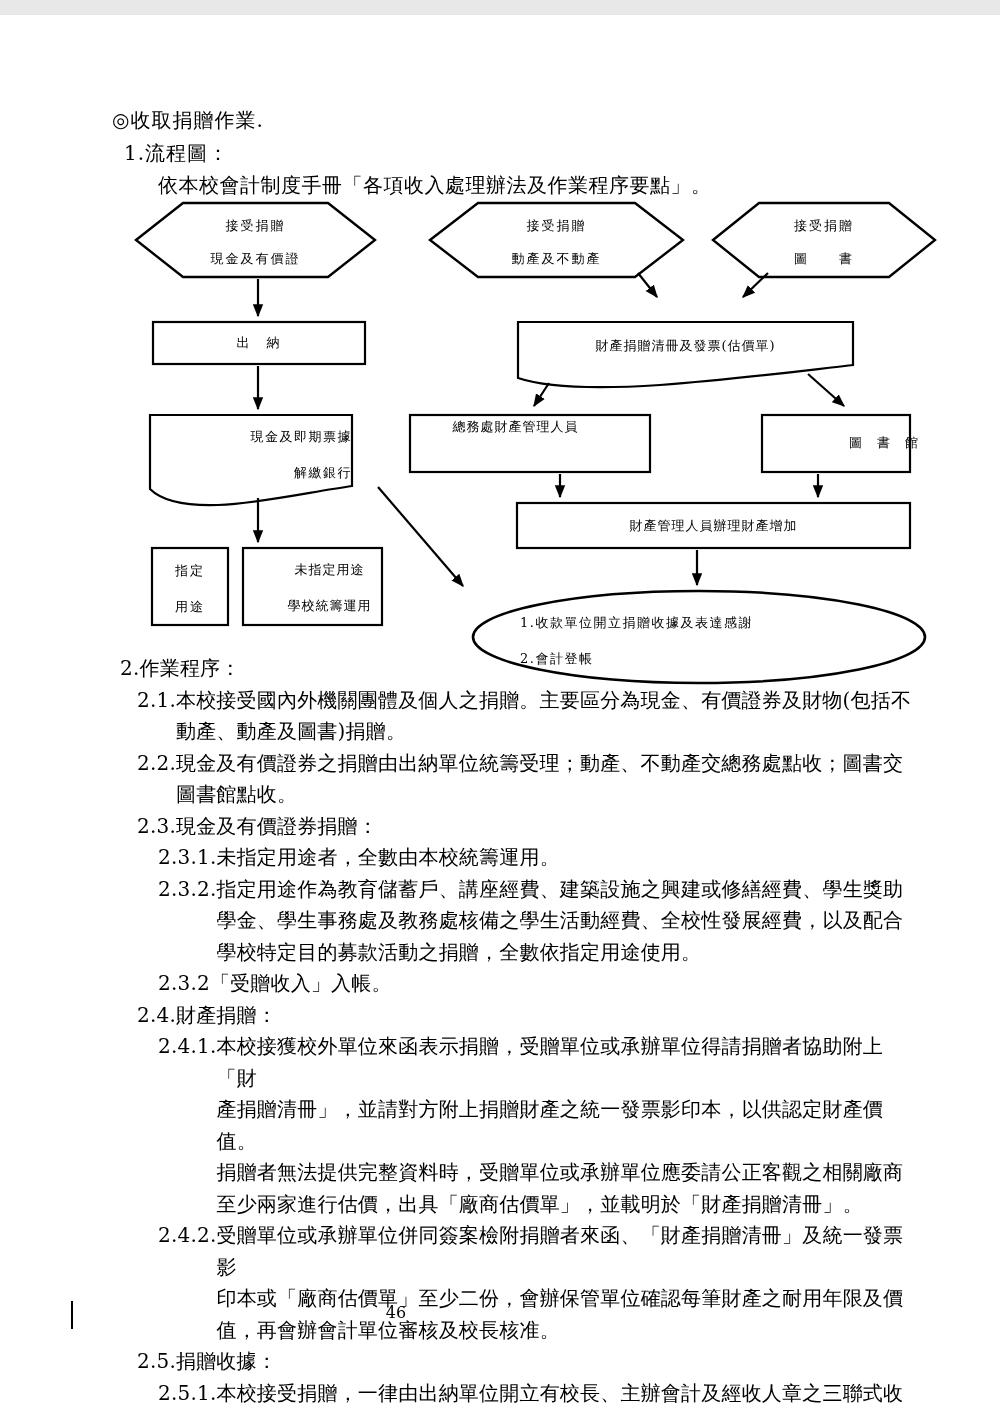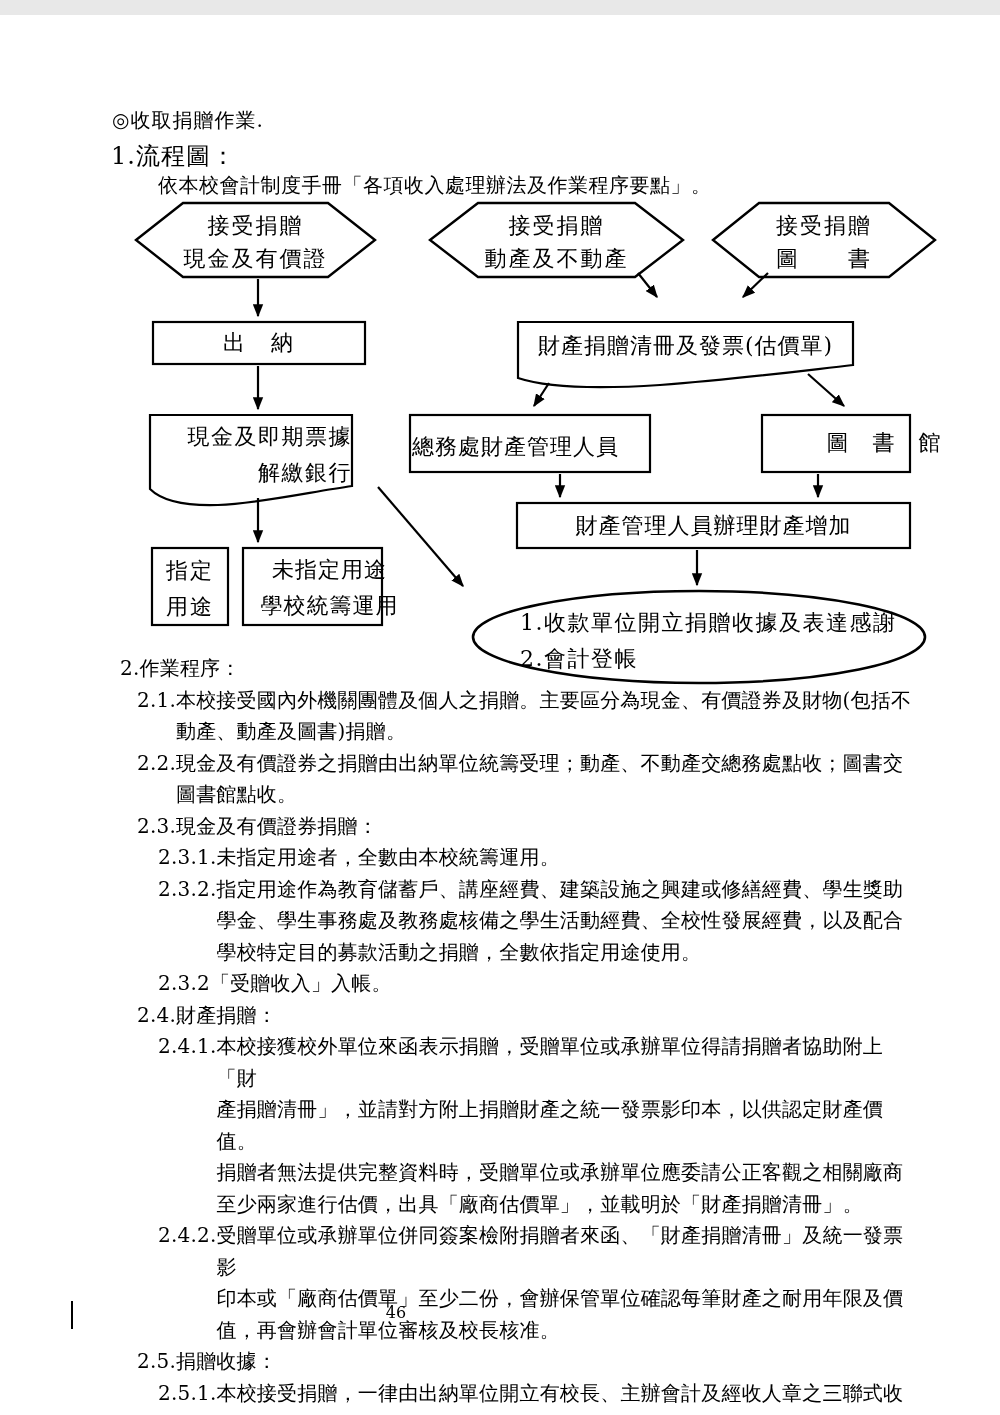--- a/index.html
+++ b/index.html
@@ -3,36 +3,36 @@
 <meta charset="utf-8">
 <style>
   html,body{margin:0;padding:0;background:#e8e8e8;}
   .page{
     position:relative;width:1000px;height:1415px;background:#ffffff;
     font-family:"DejaVu Serif","Liberation Serif",serif;color:#000;
     margin:15px auto;overflow:hidden;
   }
   
   .doc-title{position:absolute;left:112px;top:92px;font-size:20px;letter-spacing:1px;}
-  .s1-head{position:absolute;left:111px;top:125px;font-size:24px;letter-spacing:1px;}
+  .s1-head{position:absolute;left:124px;top:125px;font-size:20px;letter-spacing:1px;}
   .s1-note{position:absolute;left:158px;top:157px;font-size:20px;letter-spacing:0.5px;}
   
   .fcsvg{position:absolute;left:0;top:180px;}
   .fcsvg .shape{fill:#fff;stroke:#000;}
   .fcsvg .ln{stroke:#000;stroke-width:2.2;fill:none;}
   
-  .fc{position:absolute;text-align:center;font-size:22px;letter-spacing:2px;line-height:33px;}
+  .fc{position:absolute;text-align:center;font-size:13px;letter-spacing:2px;line-height:33px;}
   .fc span{display:block;}
   .fc-hex1{left:136px;top:194px;width:239px;}
   .fc-hex2{left:430px;top:194px;width:253px;}
   .fc-hex3{left:713px;top:194px;width:222px;}
   .fc-cashier{left:153px;top:307px;width:212px;line-height:42px;border-radius:7px;}
   .fc-doc1{left:518px;top:307px;width:335px;line-height:48px;letter-spacing:1px;}
   .fc-cashdoc{left:168px;top:404px;width:184px;text-align:right;line-height:36px;letter-spacing:1.5px;}
-  .fc-pm{left:410px;top:404px;width:211px;line-height:56px;letter-spacing:1px;}
+  .fc-pm{left:410px;top:384px;width:211px;line-height:56px;letter-spacing:1px;}
   .fc-lib{left:762px;top:400px;width:148px;line-height:56px;letter-spacing:1px;padding-left:48px;}
   .fc-inc{left:517px;top:488px;width:393px;line-height:46px;letter-spacing:1px;}
   .fc-desig{left:152px;top:538px;width:76px;line-height:36px;}
   .fc-undesig{left:243px;top:537px;width:139px;line-height:36px;letter-spacing:1px;padding-left:17px;}
   .fc-ellipse{left:520px;top:590px;width:392px;text-align:left;line-height:36px;letter-spacing:1.5px;}
   
   .body-block{position:absolute;left:100px;top:638px;width:812px;font-size:20px;line-height:31.5px;letter-spacing:0.2px;}
   .s2-head{margin-left:20px;}
   .proc-item{display:flex;align-items:flex-start;}
   .proc-item.lv1{margin-left:37px;}

